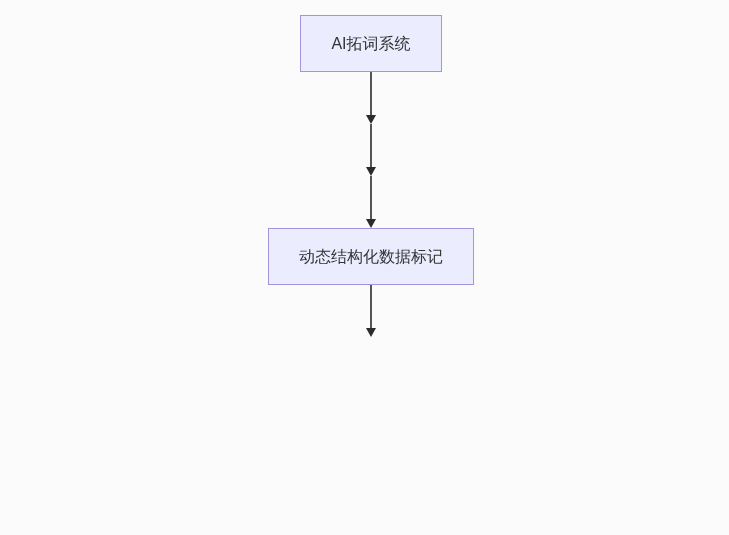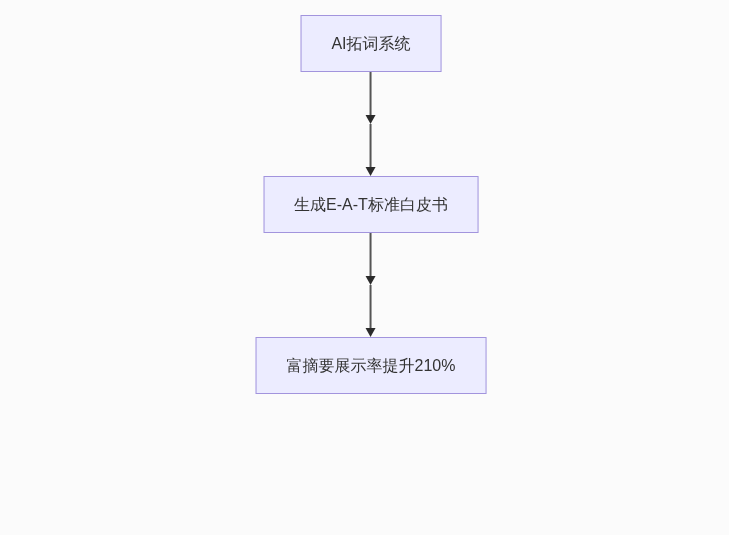--- a/index.html
+++ b/index.html
@@ -76,33 +76,30 @@
       <div class="shaft"></div>
       <div class="head"></div>
     </div>
 
 
     <div class="flow-arrow">
       <div class="shaft"></div>
       <div class="head"></div>
     </div>
 
+
+    <div class="flow-arrow">
+      <div class="shaft"></div>
+      <div class="head"></div>
+    </div>
+
     <div class="flow-node">
-      <span>生成E-A-T标准白皮书</span>
+      <span>动态结构化数据标记</span>
     </div>
 
     <div class="flow-arrow">
       <div class="shaft"></div>
       <div class="head"></div>
     </div>
 
 
-    <div class="flow-arrow">
-      <div class="shaft"></div>
-      <div class="head"></div>
-    </div>
-
-    <div class="flow-node">
-      <span>富摘要展示率提升210%</span>
-    </div>
-
   </div>
 </div>
 
 </body></html>

